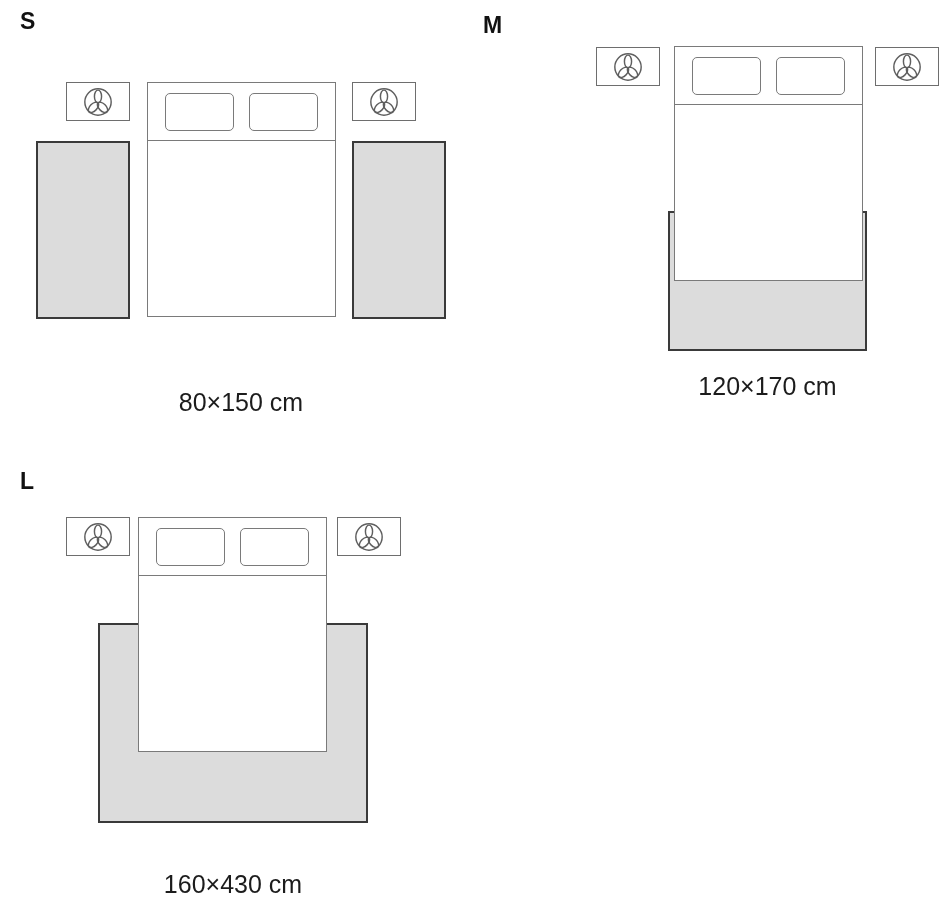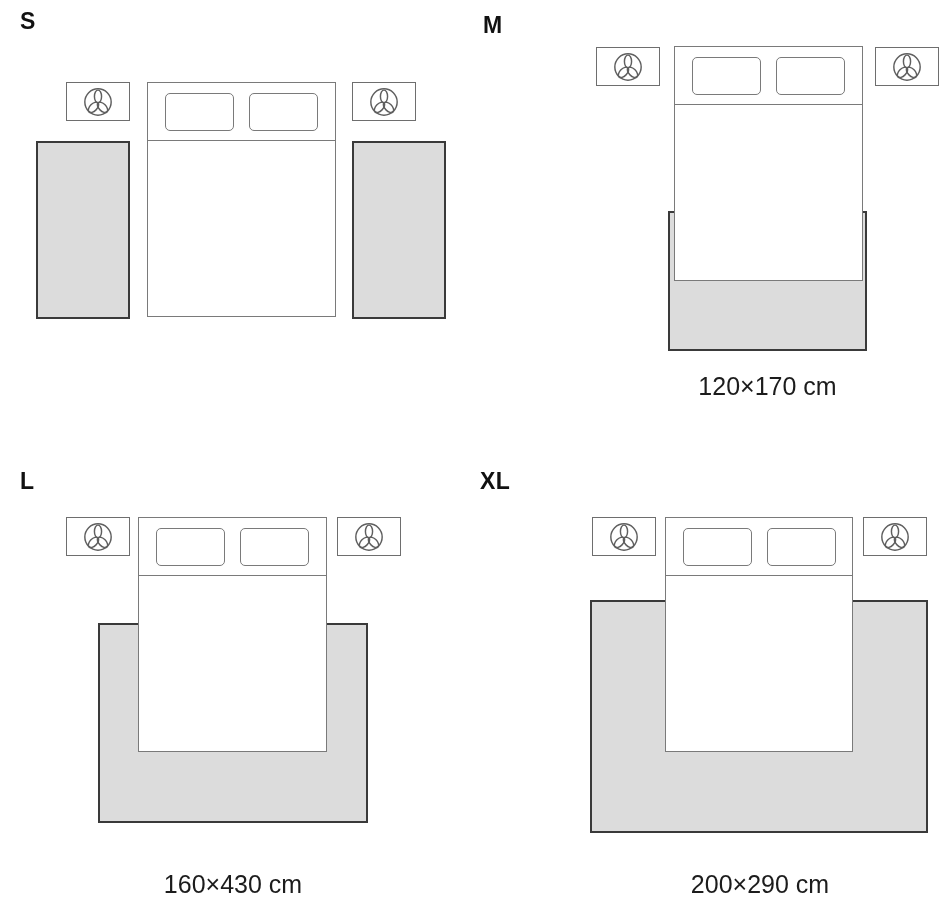--- a/index.html
+++ b/index.html
@@ -146,20 +146,21 @@
           <use href="#lamp-glyph"></use>
         </svg>
     </div>
 
     <div class="bed">
       <div class="pillow p1"></div>
       <div class="pillow p2"></div>
       <div class="headboard-line"></div>
     </div>
 
+    <div class="caption">80×150 cm</div>
   </div>
 
   <div class="panel" id="panel-m">
     <div class="panel-letter">M</div>
 
     <div class="rug main-rug"></div>
 
     <div class="nightstand ns-left">
       <svg class="lamp-svg" viewBox="0 0 40 40">
           <use href="#lamp-glyph"></use>
@@ -198,38 +199,14 @@
 
     <div class="bed">
       <div class="pillow p1"></div>
       <div class="pillow p2"></div>
       <div class="headboard-line"></div>
     </div>
 
     <div class="caption">160×430 cm</div>
   </div>
 
-  <div class="panel" id="panel-xl">
-    <div class="panel-letter">XL</div>
-
-    <div class="rug main-rug"></div>
-
-    <div class="nightstand ns-left">
-      <svg class="lamp-svg" viewBox="0 0 40 40">
-          <use href="#lamp-glyph"></use>
-        </svg>
-    </div>
-    <div class="nightstand ns-right">
-      <svg class="lamp-svg" viewBox="0 0 40 40">
-          <use href="#lamp-glyph"></use>
-        </svg>
-    </div>
-
-    <div class="bed">
-      <div class="pillow p1"></div>
-      <div class="pillow p2"></div>
-      <div class="headboard-line"></div>
-    </div>
-
-    <div class="caption">200×290 cm</div>
-  </div>
 
 </div>
 
 </body></html>

